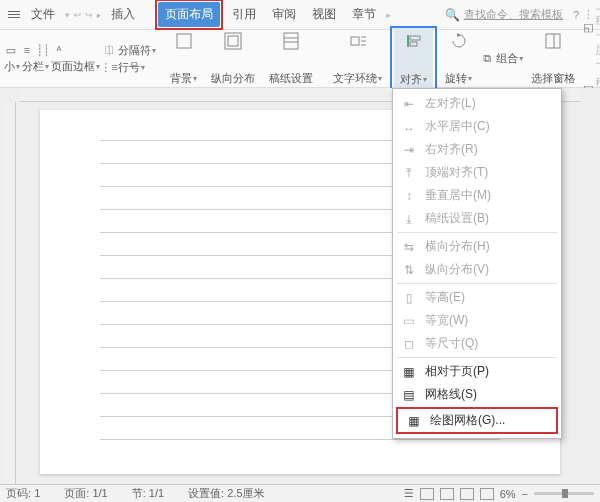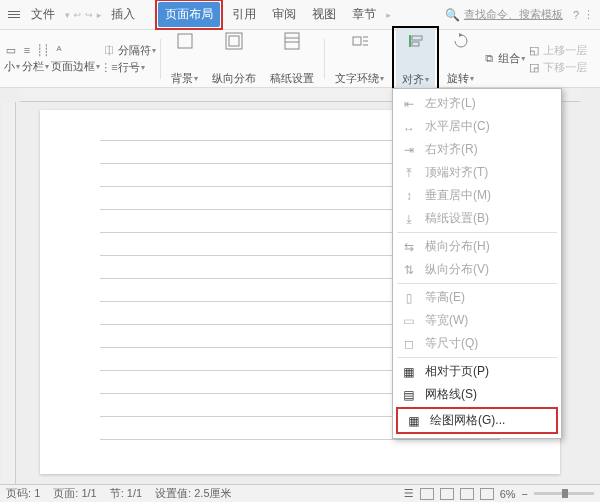--- a/index.html
+++ b/index.html
@@ -13,36 +13,36 @@
 .arrow-sep { color: #bbb; font-size: 9px; padding: 0 1px; }
 .tab-right { margin-left: auto; display: flex; align-items: center; gap: 4px; color: #999; }
 .search-icon { font-size: 12px; }
 .search-text { font-size: 11px; color: #999; text-decoration: underline; }
 .ribbon { height: 58px; background: #fafafa; border-bottom: 1px solid #ddd; display: flex; align-items: center; padding: 2px 4px; gap: 2px; }
 .ribbon-group { display: flex; flex-direction: column; align-items: center; justify-content: center; padding: 2px 6px; gap: 20px; height: 100%; }
 .ribbon-icon { width: 22px; height: 22px; display: flex; align-items: center; justify-content: center; color: #666; }
 .ribbon-label { font-size: 11px; color: #555; white-space: nowrap; display: flex; align-items: center; gap: 1px; }
 .caret { font-size: 8px; color: #888; }
 .ribbon-sep { width: 1px; height: 40px; background: #e0e0e0; margin: 0 2px; }
-.red-box-btn { border: 2px solid #000000; padding: 0 2px; }
+.red-box-btn { border: 2px solid #3b82f6; padding: 0 2px; }
 .stack-col { display: flex; flex-direction: column; gap: 2px; font-size: 11px; color: #555; }
 .stack-row { display: flex; align-items: center; gap: 2px; }
 .mini-icon { width: 14px; height: 14px; display: inline-flex; align-items: center; justify-content: center; color: #777; font-size: 11px; }
 .doc-area { position: absolute; top: 88px; left: 0; right: 0; bottom: 18px; background: #eee; overflow: hidden; }
 .ruler-h { position: absolute; top: 0; left: 20px; right: 20px; height: 14px; background: #f0f0f0; border-bottom: 1px solid #ccc; }
 .ruler-v { position: absolute; top: 14px; left: 2px; width: 14px; bottom: 0; background: #f0f0f0; border-right: 1px solid #ccc; }
 .page { position: absolute; top: 22px; left: 40px; right: 40px; bottom: 10px; background: #fff; box-shadow: 0 1px 3px rgba(0,0,0,0.2); padding: 30px 60px; }
 .line { height: 1px; background: #d0d0d0; margin-bottom: 22px; }
 .dropdown-menu { position: absolute; top: 88px; left: 392px; width: 170px; background: #fff; border: 1px solid #bbb; box-shadow: 2px 2px 6px rgba(0,0,0,0.25); z-index: 10; padding: 3px 0; }
 .menu-item { display: flex; align-items: center; padding: 3px 8px; gap: 8px; color: #aaa; font-size: 12px; cursor: pointer; }
 .menu-item.enabled { color: #333; }
 .menu-sep { height: 1px; background: #e0e0e0; margin: 2px 4px; }
 .menu-icon-slot { width: 16px; height: 16px; display: flex; align-items: center; justify-content: center; color: inherit; }
 .red-menu-box { border: 2px solid #cc3333; margin: 1px 3px; padding: 0; }
-.status-bar { position: absolute; bottom: 0; left: 0; right: 0; height: 18px; background: #f2f2f2; border-top: 1px solid #ccc; display: flex; align-items: center; padding: 0 6px; font-size: 11px; color: #666; gap: 13px; }
+.status-bar { position: absolute; bottom: 0; left: 0; right: 0; height: 18px; background: #f2f2f2; border-top: 1px solid #ccc; display: flex; align-items: center; padding: 0 6px; font-size: 11px; color: #666; gap: 24px; }
 .status-right { margin-left: auto; display: flex; align-items: center; gap: 6px; }
 .view-btn { width: 14px; height: 12px; border: 1px solid #999; }
 .zoom-slider { width: 60px; height: 3px; background: #ccc; position: relative; }
 .zoom-handle { position: absolute; left: 28px; top: -3px; width: 6px; height: 9px; background: #888; }
 svg { display: block; }
 </style>
 </head>
 <body>
 
 <div class="tab-bar">
@@ -186,20 +186,29 @@
       </div>
   </div>
   <div class="stack-col">
     <div class="stack-row">
         <span class="mini-icon">⧉</span>
         <span class="ribbon-label">
           <span>组合</span>
           <span class="caret">▾</span>
         </span>
       </div>
+  </div>
+  <div class="ribbon-group">
+    <div class="ribbon-icon">
+        <svg width="20" height="20">
+          <rect x="3" y="3" width="14" height="14" fill="none" stroke="#888"></rect>
+          <line x1="11" y1="3" x2="11" y2="17" stroke="#888"></line>
+        </svg>
+      </div>
+    <div class="ribbon-label">选择窗格</div>
   </div>
   <div class="stack-col" style="color:#bbb;">
     <div class="stack-row">
         <span class="mini-icon">◱</span>
         <span>上移一层</span>
       </div>
     <div class="stack-row">
         <span class="mini-icon">◲</span>
         <span>下移一层</span>
       </div>

